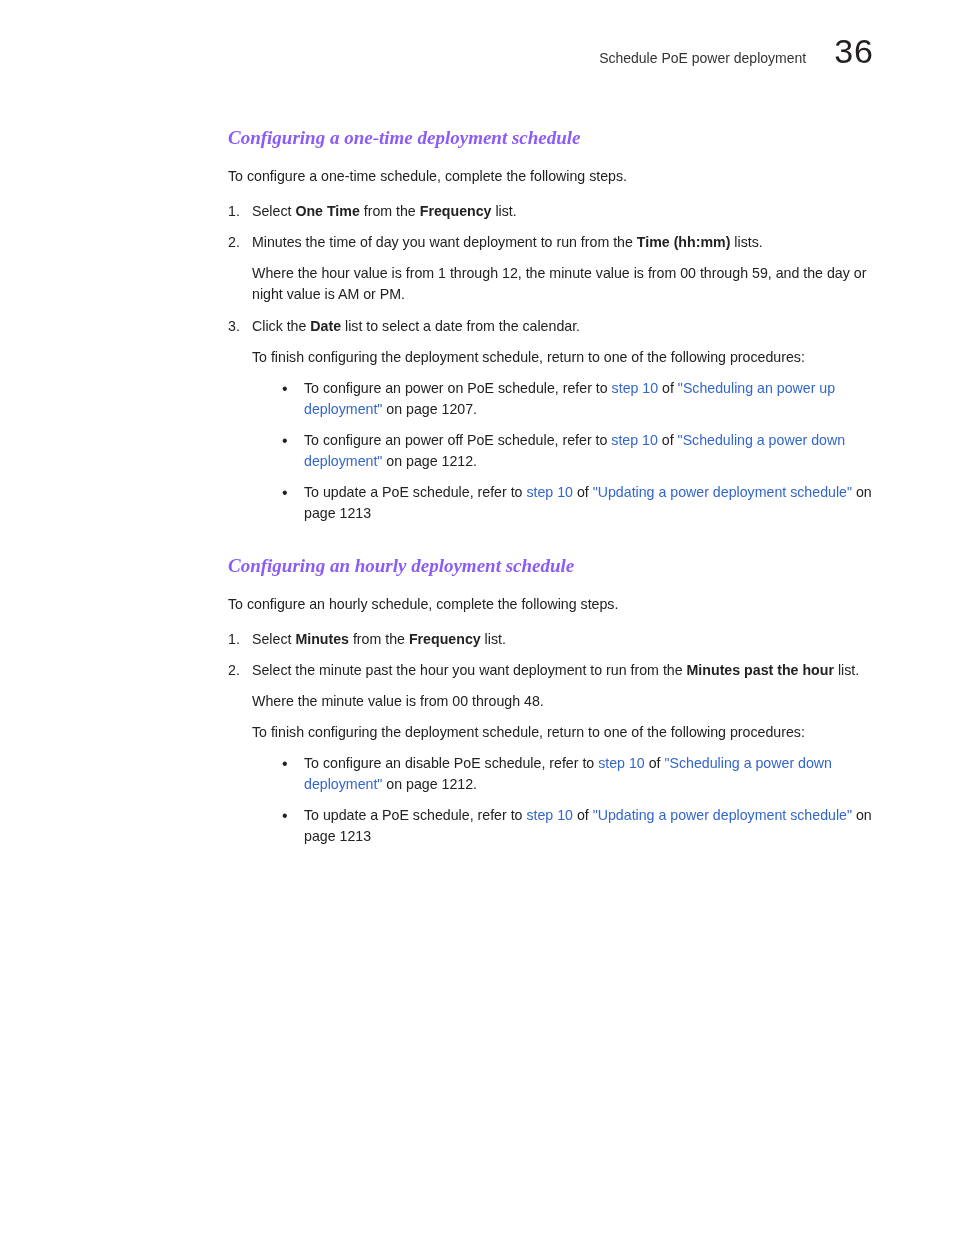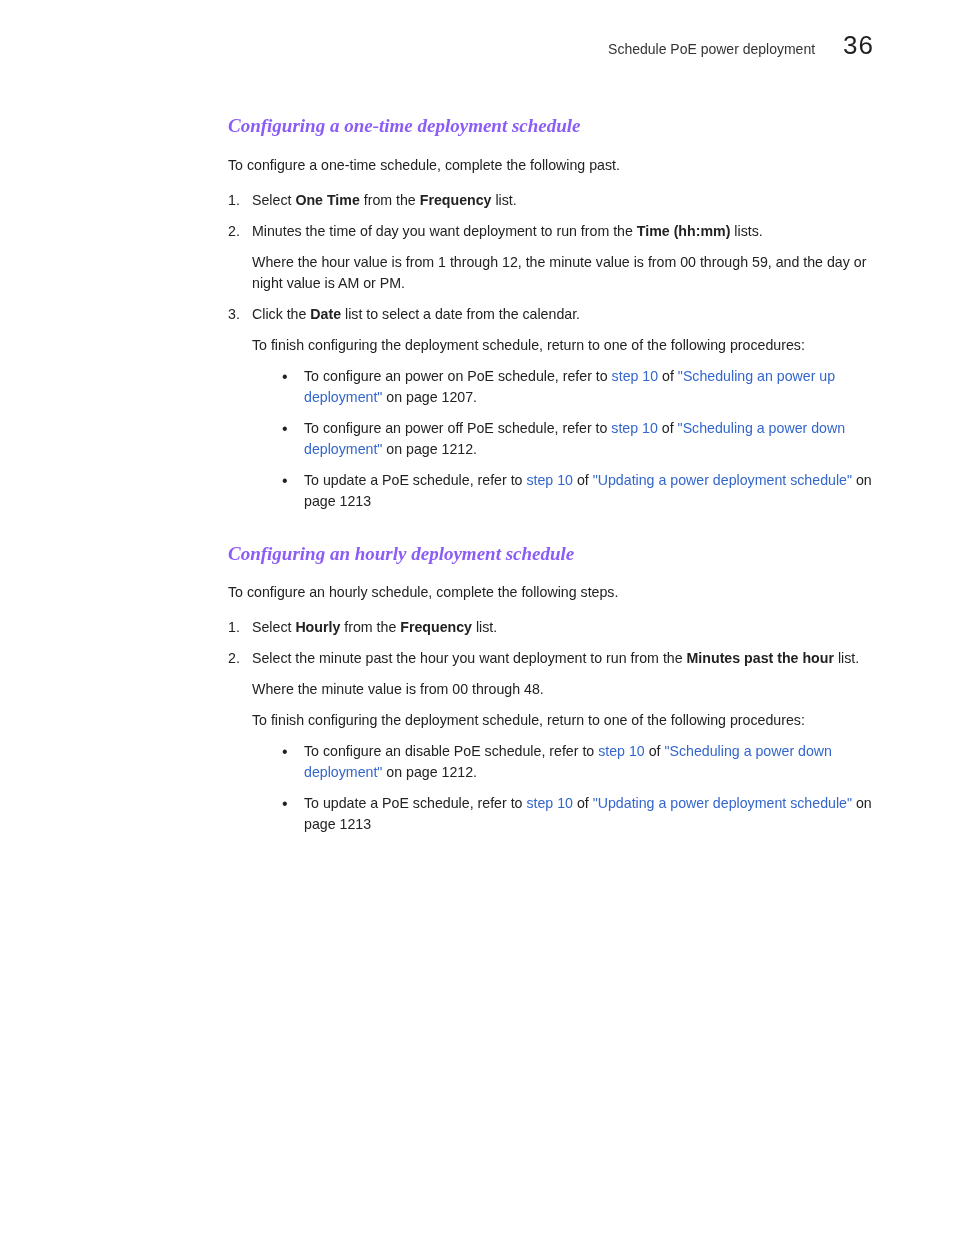--- a/index.html
+++ b/index.html
@@ -22,21 +22,21 @@
     justify-content: flex-end;
     align-items: baseline;
     gap: 28px;
     margin-bottom: 48px;
   }
   .header-title {
     font-size: 14px;
     color: #333;
   }
   .header-num {
-    font-size: 26px;
+    font-size: 34px;
     font-weight: 400;
     color: #231f20;
     letter-spacing: 1px;
   }
   h2 {
     font-family: Georgia, "Times New Roman", serif;
     font-style: italic;
     font-weight: bold;
     font-size: 19px;
     margin: 0 0 14px 0;
@@ -93,21 +93,21 @@
 </head>
 <body>
 
 <div class="page">
   <div class="header">
     <span class="header-title">Schedule PoE power deployment</span>
     <span class="header-num">36</span>
   </div>
 
   <h2>Configuring a one-time deployment schedule</h2>
-  <p class="intro">To configure a one-time schedule, complete the following past.</p>
+  <p class="intro">To configure a one-time schedule, complete the following steps.</p>
   <ol>
     <li><span class="num">1.</span>
       <span>Select </span><span class="b">One Time</span><span> from the </span><span class="b">Frequency</span><span> list.</span>
     </li>
     <li><span class="num">2.</span>
       <span>Minutes the time of day you want deployment to run from the </span><span class="b">Time (hh:mm)</span><span> lists.</span>
       <div class="sub">Where the hour value is from 1 through 12, the minute value is from 00 through 59, and the day or night value is AM or PM.</div>
     </li>
     <li><span class="num">3.</span>
       <span>Click the </span><span class="b">Date</span><span> list to select a date from the calendar.</span>
@@ -124,21 +124,21 @@
         </li>
       </ul>
     </li>
   </ol>
 
   <div class="section2">
     <h2>Configuring an hourly deployment schedule</h2>
     <p class="intro">To configure an hourly schedule, complete the following steps.</p>
     <ol>
       <li><span class="num">1.</span>
-        <span>Select </span><span class="b">Hourly</span><span> from the </span><span class="b">Frequency</span><span> list.</span>
+        <span>Select </span><span class="b">Minutes</span><span> from the </span><span class="b">Frequency</span><span> list.</span>
       </li>
       <li><span class="num">2.</span>
         <span>Select the minute past the hour you want deployment to run from the </span><span class="b">Minutes past the hour</span><span> list.</span>
         <div class="sub">Where the minute value is from 00 through 48.</div>
         <div class="sub">To finish configuring the deployment schedule, return to one of the following procedures:</div>
         <ul>
           <li>
             <span>To configure an disable PoE schedule, refer to </span><a class="link">step 10</a><span> of </span><a class="link">"Scheduling a power down deployment"</a><span> on page 1212.</span>
           </li>
           <li>

